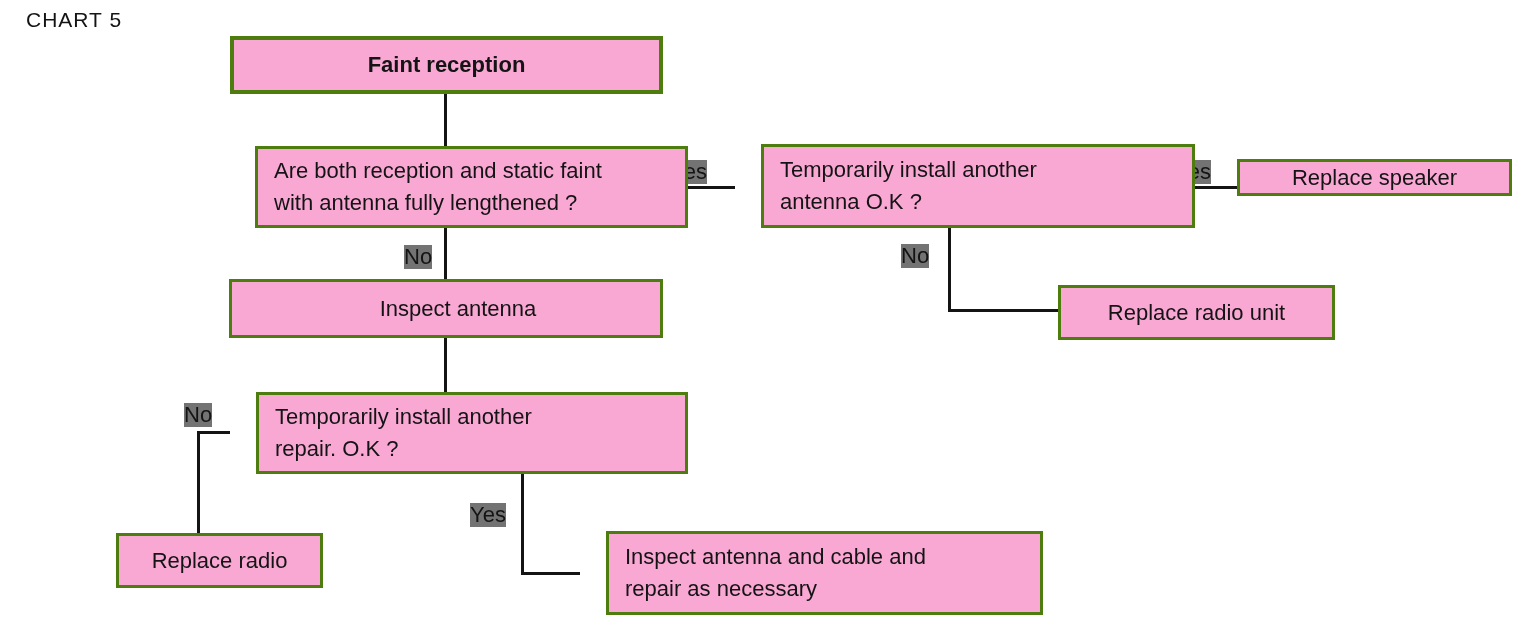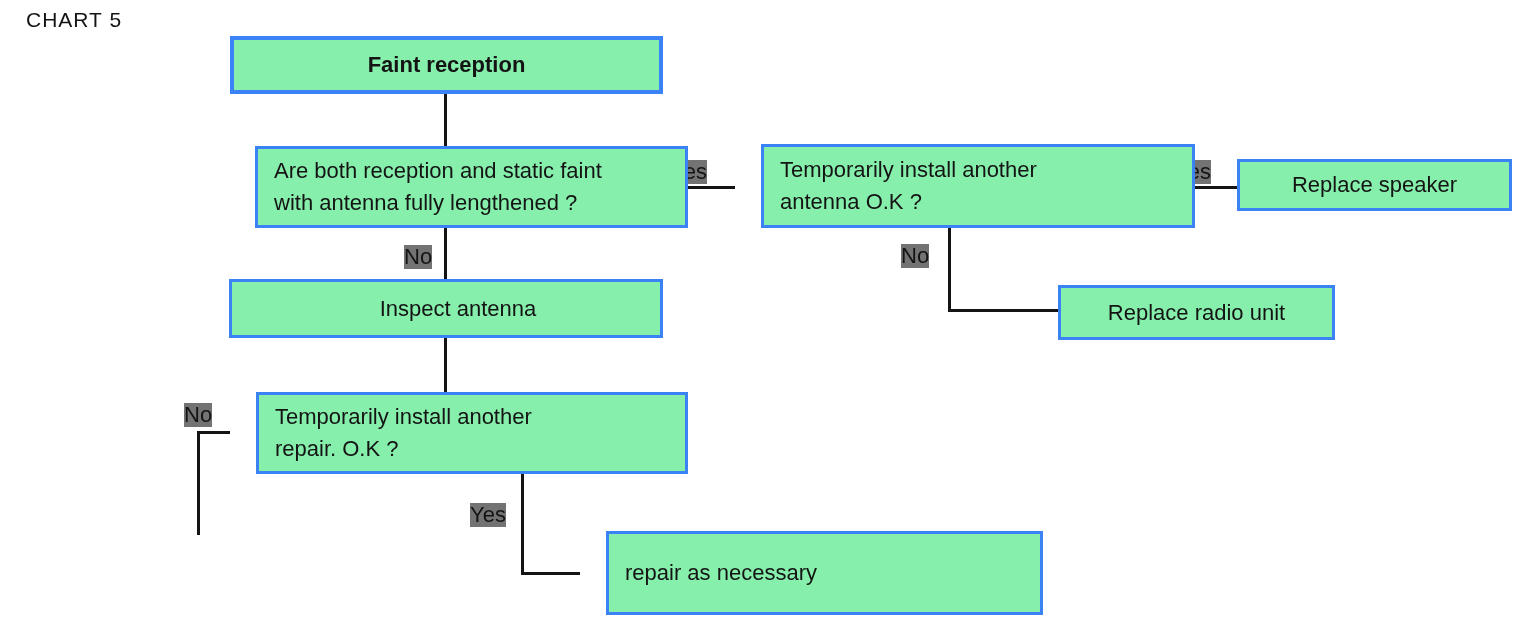--- a/index.html
+++ b/index.html
@@ -20,38 +20,38 @@
     position: absolute;
     left: 26px;
     top: 8px;
     font-size: 21px;
     letter-spacing: 1px;
     color: #141414;
   }
   .node {
     position: absolute;
     box-sizing: border-box;
-    border: 3px solid #3b82f6;
-    background: #86efac;
+    border: 3px solid #4d7c0f;
+    background: #f9a8d4;
     display: flex;
     flex-direction: column;
     justify-content: center;
     font-size: 22px;
     line-height: 32px;
     color: #141414;
   }
   .node.center { align-items: center; text-align: center; }
   .node.left   { align-items: flex-start; padding-left: 16px; padding-right: 8px; margin-left: 28px; }
   .node.bold   { font-weight: bold; border-width: 4px; }
 
   
   #n-faint        { left: 230px;  top: 36px;  width: 433px; height: 58px; }
   #n-q-reception  { left: 227px;  top: 146px; width: 433px; height: 82px; }
   #n-q-speaker    { left: 733px;  top: 144px; width: 434px; height: 84px; }
-  #n-rep-speaker  { left: 1237px; top: 159px; width: 275px; height: 52px; }
+  #n-rep-speaker  { left: 1237px; top: 159px; width: 275px; height: 37px; }
   #n-rep-radiounit{ left: 1058px; top: 285px; width: 277px; height: 55px; }
   #n-inspect-ant  { left: 229px;  top: 279px; width: 434px; height: 59px; padding-left: 24px; }
   #n-q-antenna    { left: 228px;  top: 392px; width: 432px; height: 82px; }
   #n-rep-radio    { left: 116px;  top: 533px; width: 207px; height: 55px; }
   #n-inspect-rep  { left: 578px;  top: 531px; width: 437px; height: 84px; }
 
   .line {
     position: absolute;
     background: #141414;
   }
@@ -132,18 +132,22 @@
 
   <div class="node center" id="n-inspect-ant">
     <span>Inspect antenna</span>
   </div>
 
   <div class="node left" id="n-q-antenna">
     <span>Temporarily install another</span>
     <span>repair. O.K ?</span>
   </div>
 
+  <div class="node center" id="n-rep-radio">
+    <span>Replace radio</span>
+  </div>
 
   <div class="node left" id="n-inspect-rep">
+    <span>Inspect antenna and cable and</span>
     <span>repair as necessary</span>
   </div>
 
 </div>
 
 </body></html>

